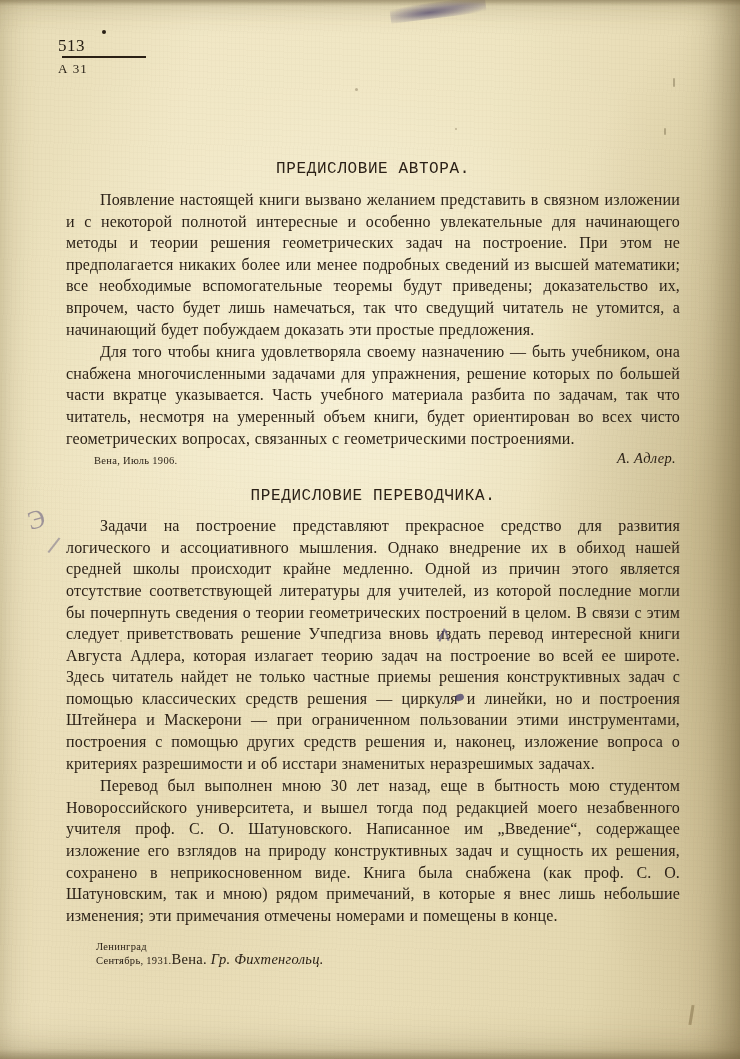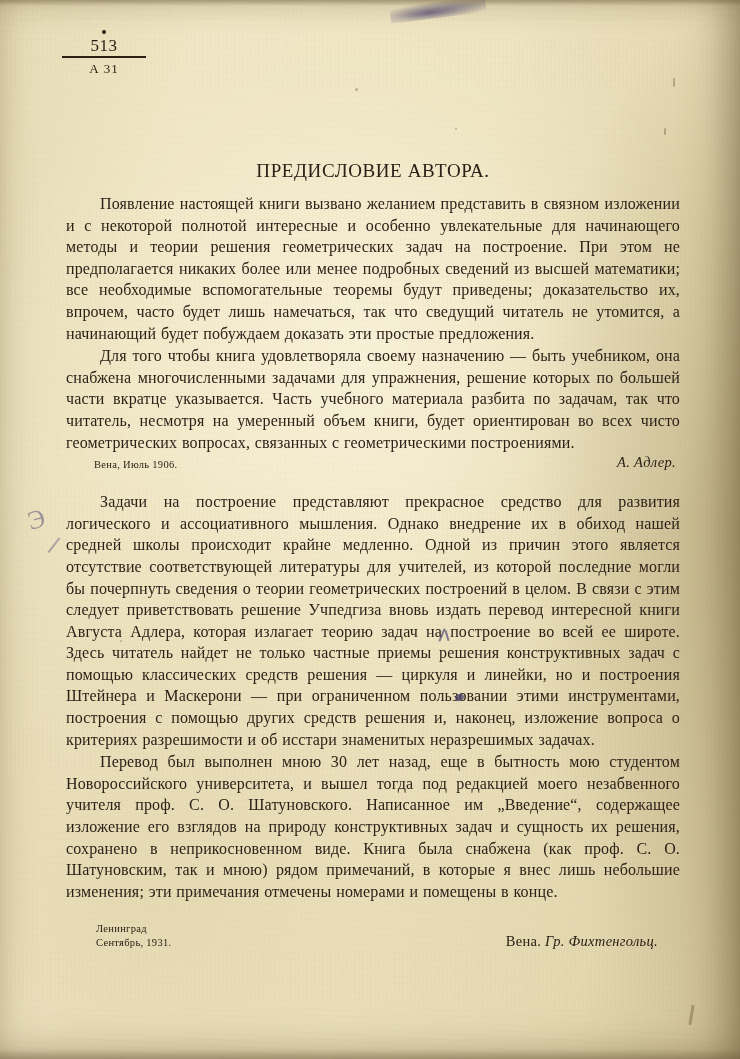--- a/index.html
+++ b/index.html
@@ -59,21 +59,20 @@
     background: linear-gradient(0deg, rgba(120,104,68,0.40), rgba(120,104,68,0));
     pointer-events: none;
   }
 
   
   .shelfmark {
     position: absolute;
     left: 58px;
     top: 30px;
     width: 92px;
-    text-align: center;
     font-family: "Liberation Serif", "DejaVu Serif", serif;
     color: #241c12;
   }
   .shelfmark .dot {
     display: block;
     width: 4px; height: 4px;
     border-radius: 50%;
     background: #2a2015;
     margin: 0 auto 2px auto;
   }
@@ -94,27 +93,27 @@
   }
 
   
   .content {
     position: absolute;
     left: 66px;
     top: 160px;
     width: 614px;
   }
   h2.section-title {
-    font-size: 19px;
+    font-size: 16px;
     font-weight: normal;
     letter-spacing: 0.6px;
     text-align: center;
     margin: 0 0 11px 0;
     color: #2b2117;
-    font-family: Liberation Serif, serif;
+    font-family: Liberation Mono, monospace;
   }
   .para {
     font-size: 16px;
     line-height: 21.6px;
     text-align: justify;
     text-align-last: left;
     text-indent: 34px;
     margin: 0 0 1px 0;
     letter-spacing: 0.15px;
     color: #2c2218;
@@ -140,23 +139,22 @@
     color: #2a2015;
     white-space: nowrap;
   }
   .sig-name .plain { font-style: normal; }
 
   .section-2 { margin-top: 20px; }
   .section-2 h2.section-title { margin-bottom: 10px; }
 
   .sig-block-bottom {
     display: flex;
-    justify-content: space-between;
     align-items: flex-end;
-    margin-top: 20px;
+    margin-top: 14px;
     padding: 0 22px 0 30px;
   }
   .sig-place-2 { font-size: 10.5px; line-height: 14px; letter-spacing: 0.3px; }
 
   
   .smudge-top {
     position: absolute;
     left: 390px; top: 2px;
     width: 96px; height: 16px;
     background:
@@ -234,20 +232,21 @@
       <h2 class="section-title">ПРЕДИСЛОВИЕ АВТОРА.</h2>
       <p class="para">Появление настоящей книги вызвано желанием представить в связном изложении и с некоторой полнотой интересные и особенно увлекательные для начинающего методы и теории решения геометрических задач на построение. При этом не предполагается никаких более или менее подробных сведений из высшей математики; все необходимые вспомогательные теоремы будут приведены; доказательство их, впрочем, часто будет лишь намечаться, так что сведущий читатель не утомится, а начинающий будет побуждаем доказать эти простые предложения.</p>
       <p class="para">Для того чтобы книга удовлетворяла своему назначению — быть учебником, она снабжена многочисленными задачами для упражнения, решение которых по большей части вкратце указывается. Часть учебного материала разбита по задачам, так что читатель, несмотря на умеренный объем книги, будет ориентирован во всех чисто геометрических вопросах, связанных с геометрическими построениями.</p>
       <div class="sig-row">
         <div class="sig-place">Вена, Июль 1906.</div>
         <div class="sig-name">А. Адлер.</div>
       </div>
     </section>
 
     <section class="section-2">
+      <h2 class="section-title">ПРЕДИСЛОВИЕ ПЕРЕВОДЧИКА.</h2>
       <p class="para">Задачи на построение представляют прекрасное средство для развития логического и ассоциативного мышления. Однако внедрение их в обиход нашей средней школы происходит крайне медленно. Одной из причин этого является отсутствие соответствующей литературы для учителей, из которой последние могли бы почерпнуть сведения о теории геометрических построений в целом. В связи с этим следует приветствовать решение Учпедгиза вновь издать перевод интересной книги Августа Адлера, которая излагает теорию задач на построение во всей ее широте. Здесь читатель найдет не только частные приемы решения конструктивных задач с помощью классических средств решения — циркуля и линейки, но и построения Штейнера и Маскерони — при ограниченном пользовании этими инструментами, построения с помощью других средств решения и, наконец, изложение вопроса о критериях разрешимости и об исстари знаменитых неразрешимых задачах.</p>
       <p class="para">Перевод был выполнен мною 30 лет назад, еще в бытность мою студентом Новороссийского университета, и вышел тогда под редакцией моего незабвенного учителя проф. С. О. Шатуновского. Написанное им „Введение“, содержащее изложение его взглядов на природу конструктивных задач и сущность их решения, сохранено в неприкосновенном виде. Книга была снабжена (как проф. С. О. Шатуновским, так и мною) рядом примечаний, в которые я внес лишь небольшие изменения; эти примечания отмечены номерами и помещены в конце.</p>
       <div class="sig-block-bottom">
         <div>
           <div class="sig-place-2">Ленинград</div>
           <div class="sig-place-2">Сентябрь, 1931.</div>
         </div>
         <div class="sig-name">
           <span class="plain">Вена. </span><span>Гр. Фихтенгольц.</span>
         </div>

